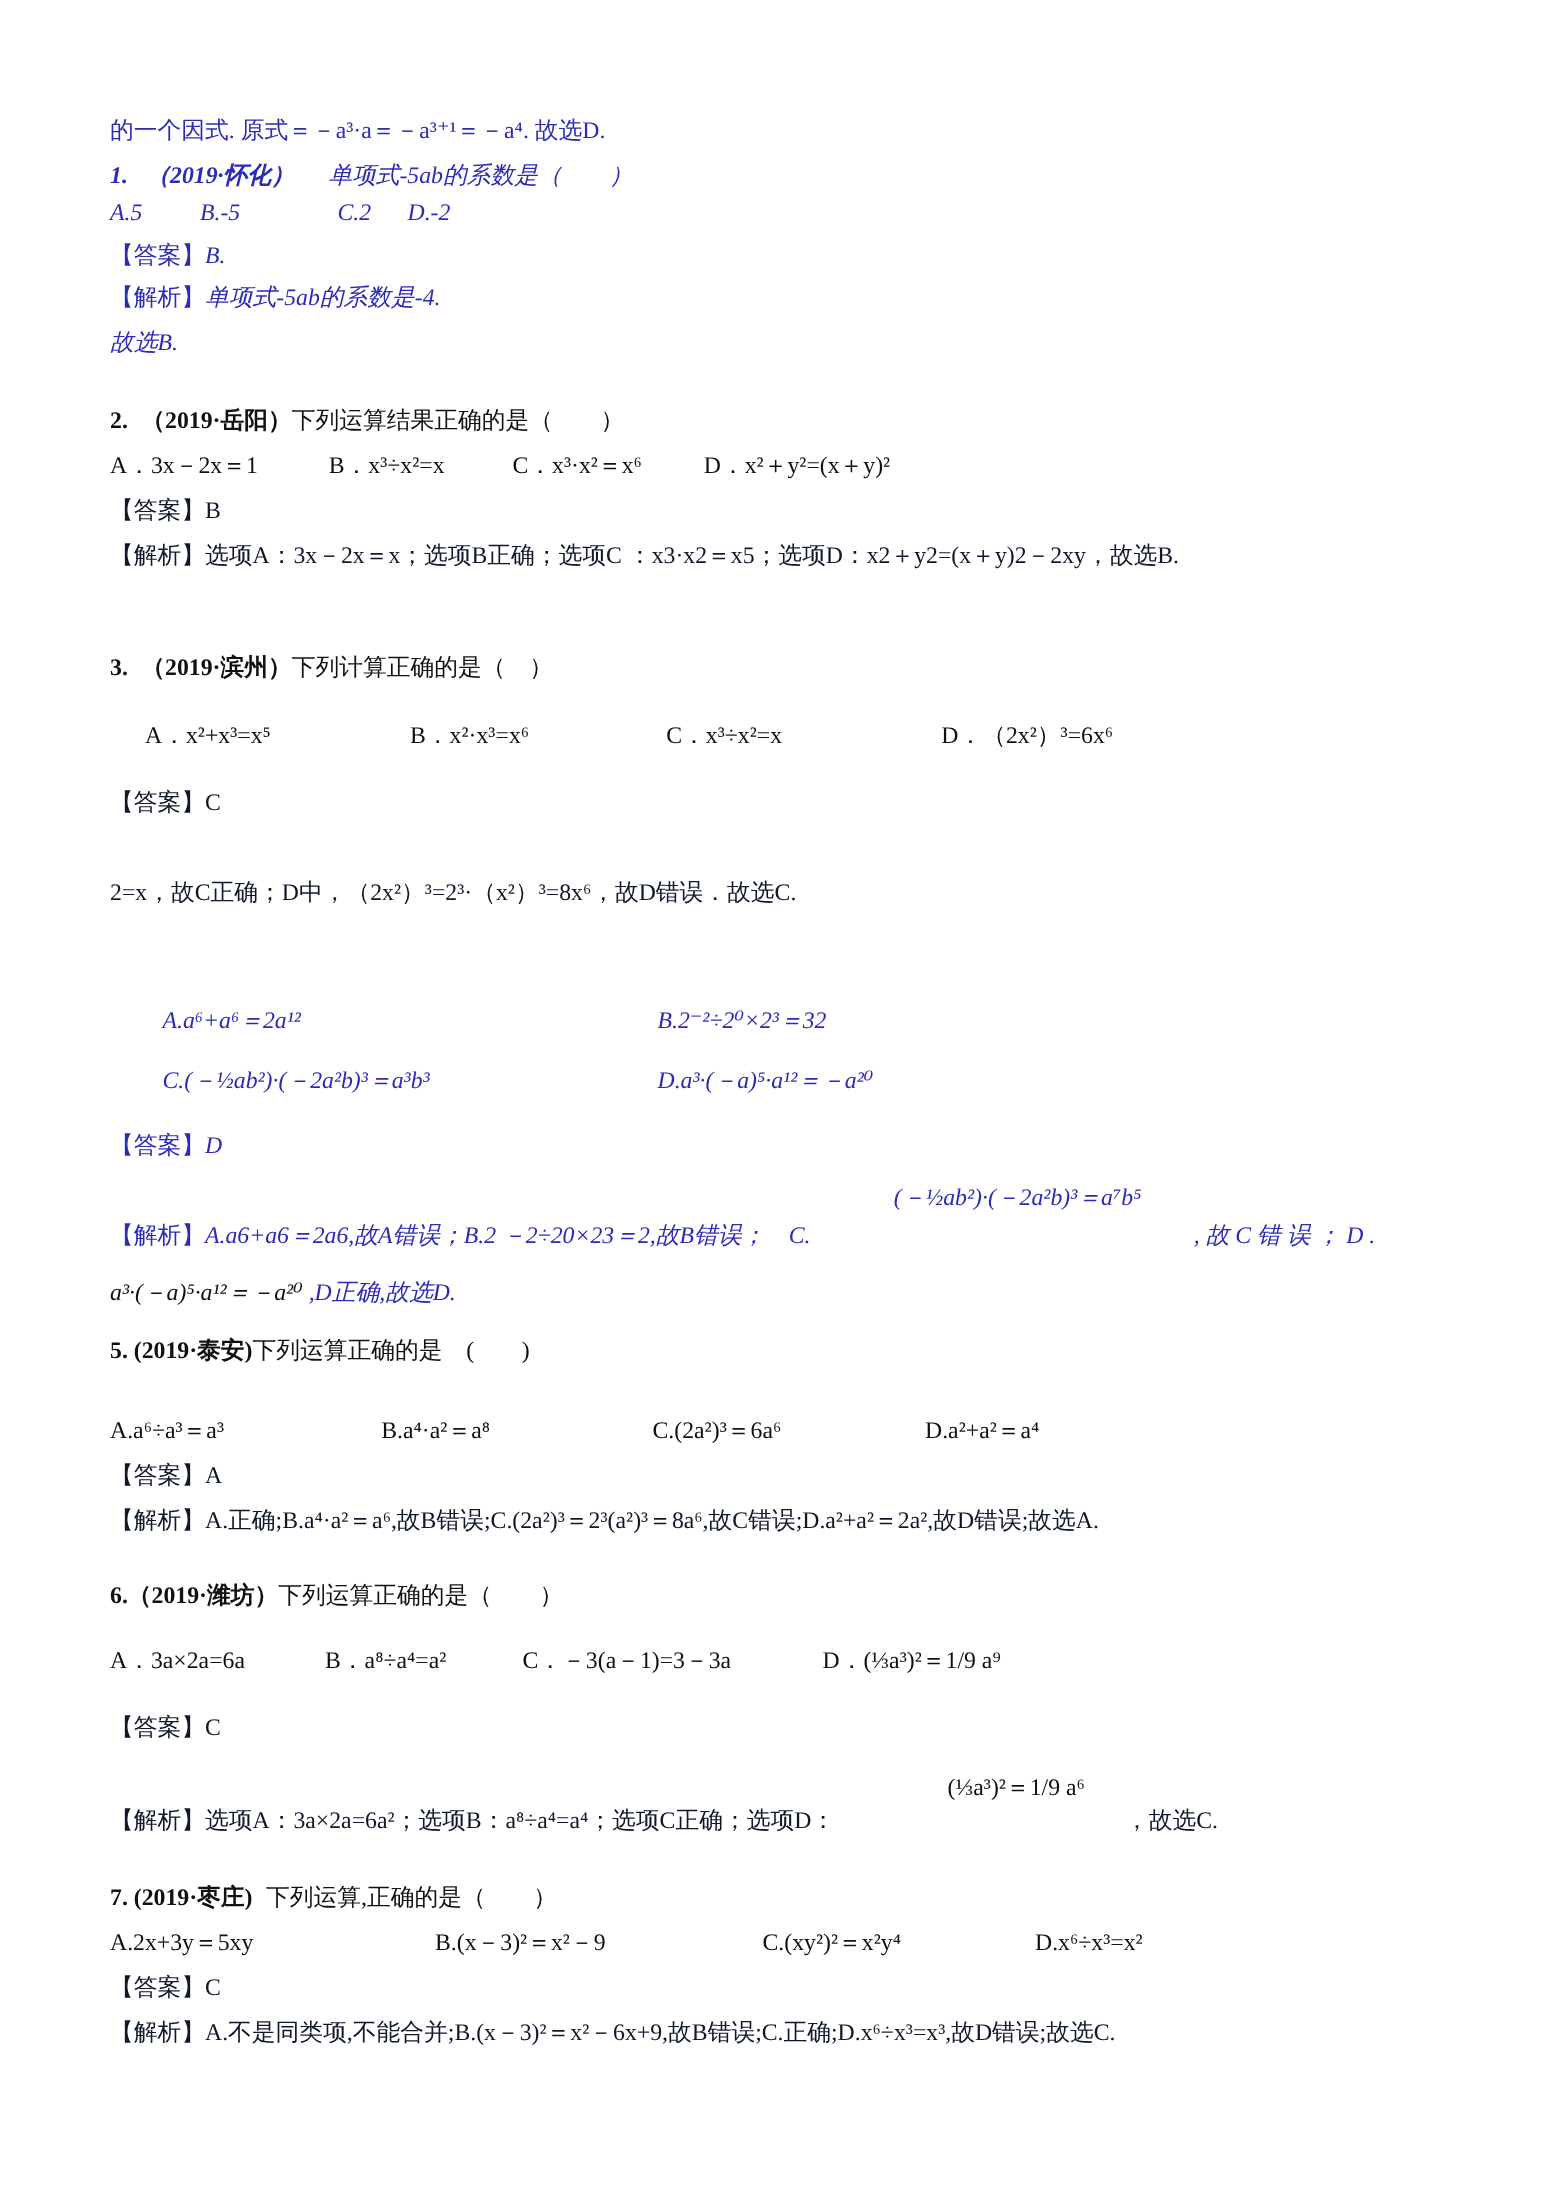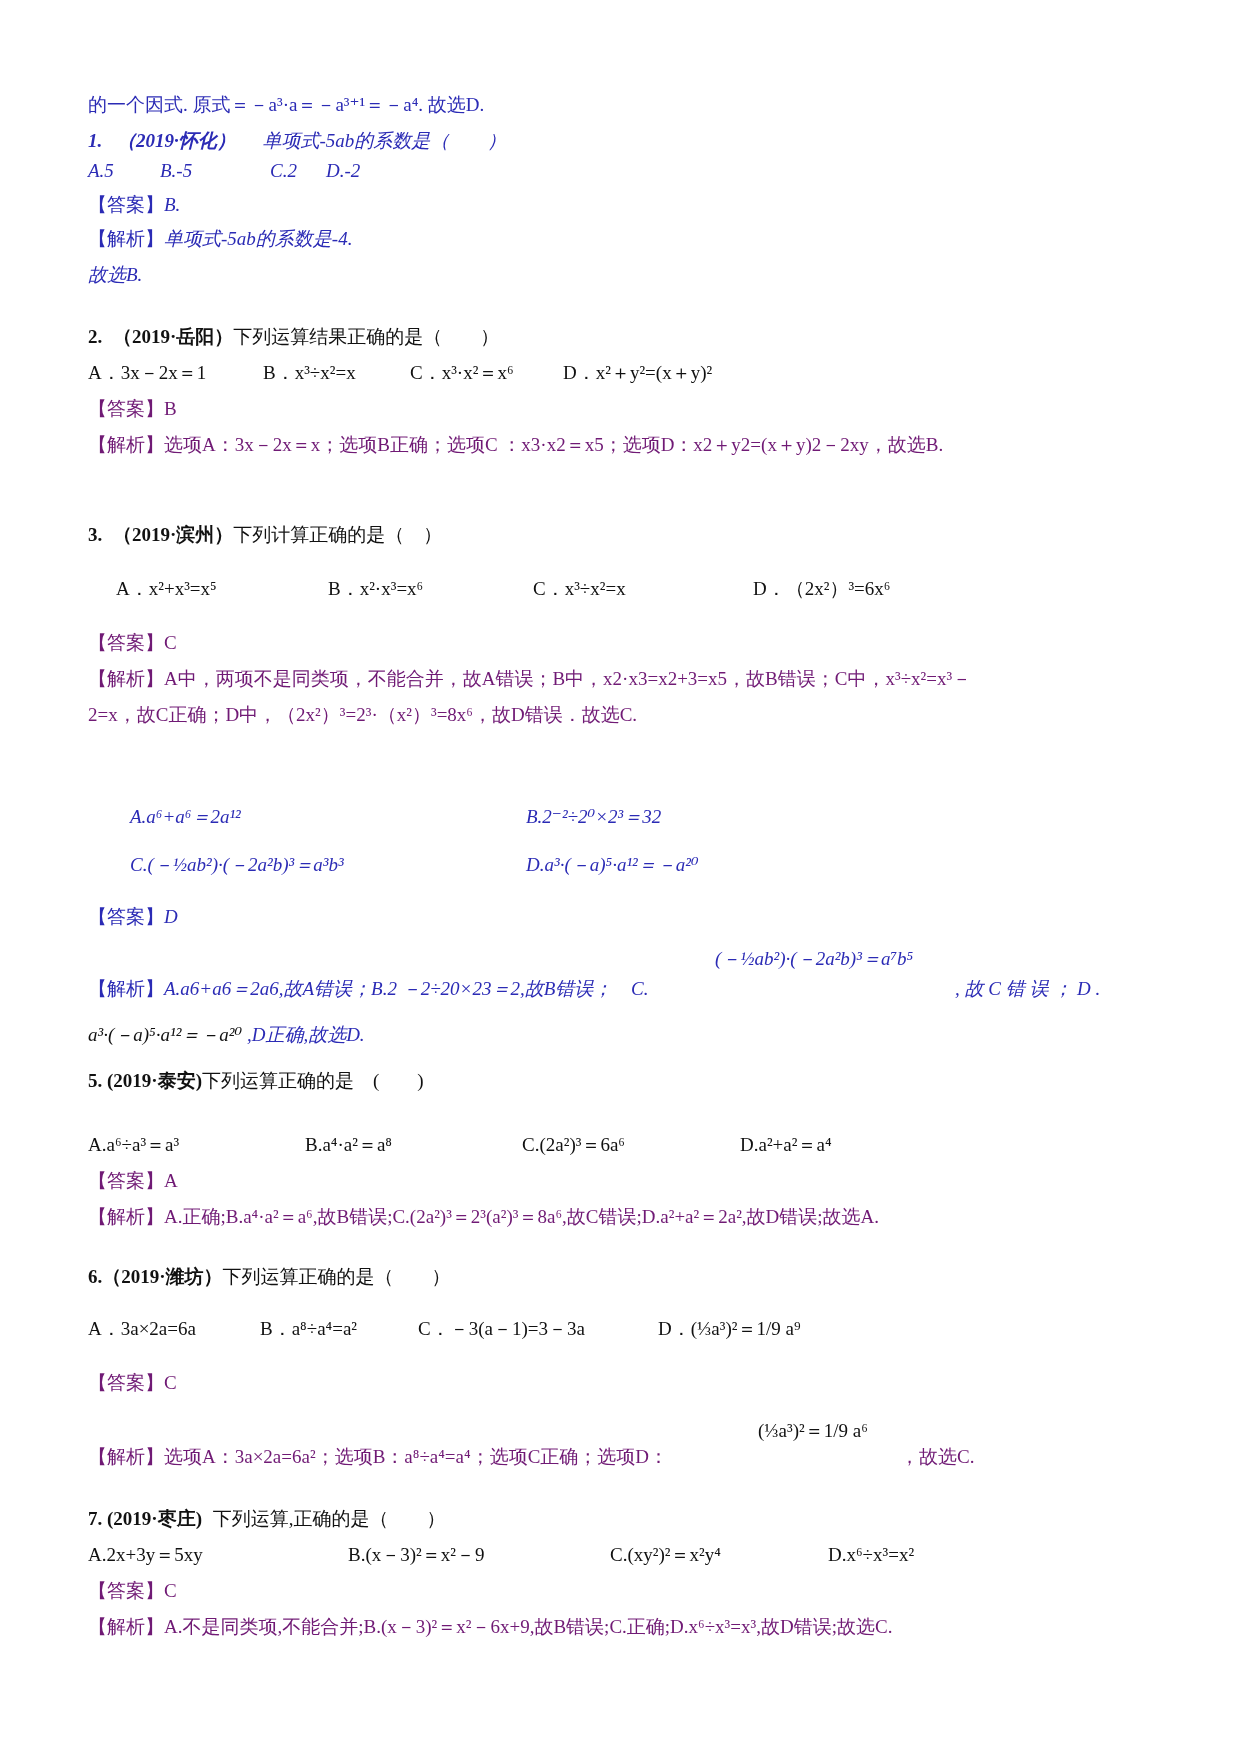--- a/index.html
+++ b/index.html
@@ -5,21 +5,21 @@
     html, body { margin: 0; padding: 0; background: #ffffff; }
     body {
       width: 1241px; height: 1755px; position: relative; overflow: hidden;
       font-family: "Liberation Serif", "DejaVu Serif", serif;
       font-size: 19px; color: #000;
     }
     .page { position: absolute; left: 0; top: 0; width: 1241px; height: 1740px; }
     .line { position: absolute; left: 88px; white-space: nowrap; line-height: 26px; }
     .blue { color: #2b2bb5; }
     .blueit { color: #2b2bb5; font-style: italic; }
-    .red { color: #701a75; text-align: right; }
+    .red { color: #0f172a; text-align: right; }
     .black { color: #111; }
     .bold { font-weight: bold; }
     .opt { position: absolute; white-space: nowrap; line-height: 26px; }
   </style>
 </head>
 <body>
 
 <div class="page">
 
   <div class="line blue" style="top:92px;">的一个因式. 原式＝－a³·a＝－a³⁺¹＝－a⁴. 故选D.</div>
@@ -65,23 +65,20 @@
     <span class="bold" style="margin-left:6px;">（2019·滨州）</span><span>下列计算正确的是（　）</span>
   </div>
   <div class="line black" style="top:576px;">
     <span class="opt" style="left:28px;">A．x²+x³=x⁵</span>
     <span class="opt" style="left:240px;">B．x²·x³=x⁶</span>
     <span class="opt" style="left:445px;">C．x³÷x²=x</span>
     <span class="opt" style="left:665px;">D．（2x²）³=6x⁶</span>
   </div>
   <div class="line red" style="top:630px;">
     <span>【答案】</span><span>C</span>
-  </div>
-  <div class="line red" style="top:666px;">
-    <span>【解析】</span><span>A中，两项不是同类项，不能合并，故A错误；B中，x2·x3=x2+3=x5，故B错误；C中，x³÷x²=x³－</span>
   </div>
   <div class="line red" style="top:702px;">2=x，故C正确；D中，（2x²）³=2³·（x²）³=8x⁶，故D错误．故选C.</div>
 
   <div class="line blueit" style="top:804px;">
     <span class="opt" style="left:42px;">A.a⁶+a⁶＝2a¹²</span>
     <span class="opt" style="left:438px;">B.2⁻²÷2⁰×2³＝32</span>
   </div>
   <div class="line blueit" style="top:852px;">
     <span class="opt" style="left:42px;">C.(－½ab²)·(－2a²b)³＝a³b³</span>
     <span class="opt" style="left:438px;">D.a³·(－a)⁵·a¹²＝－a²⁰</span>

